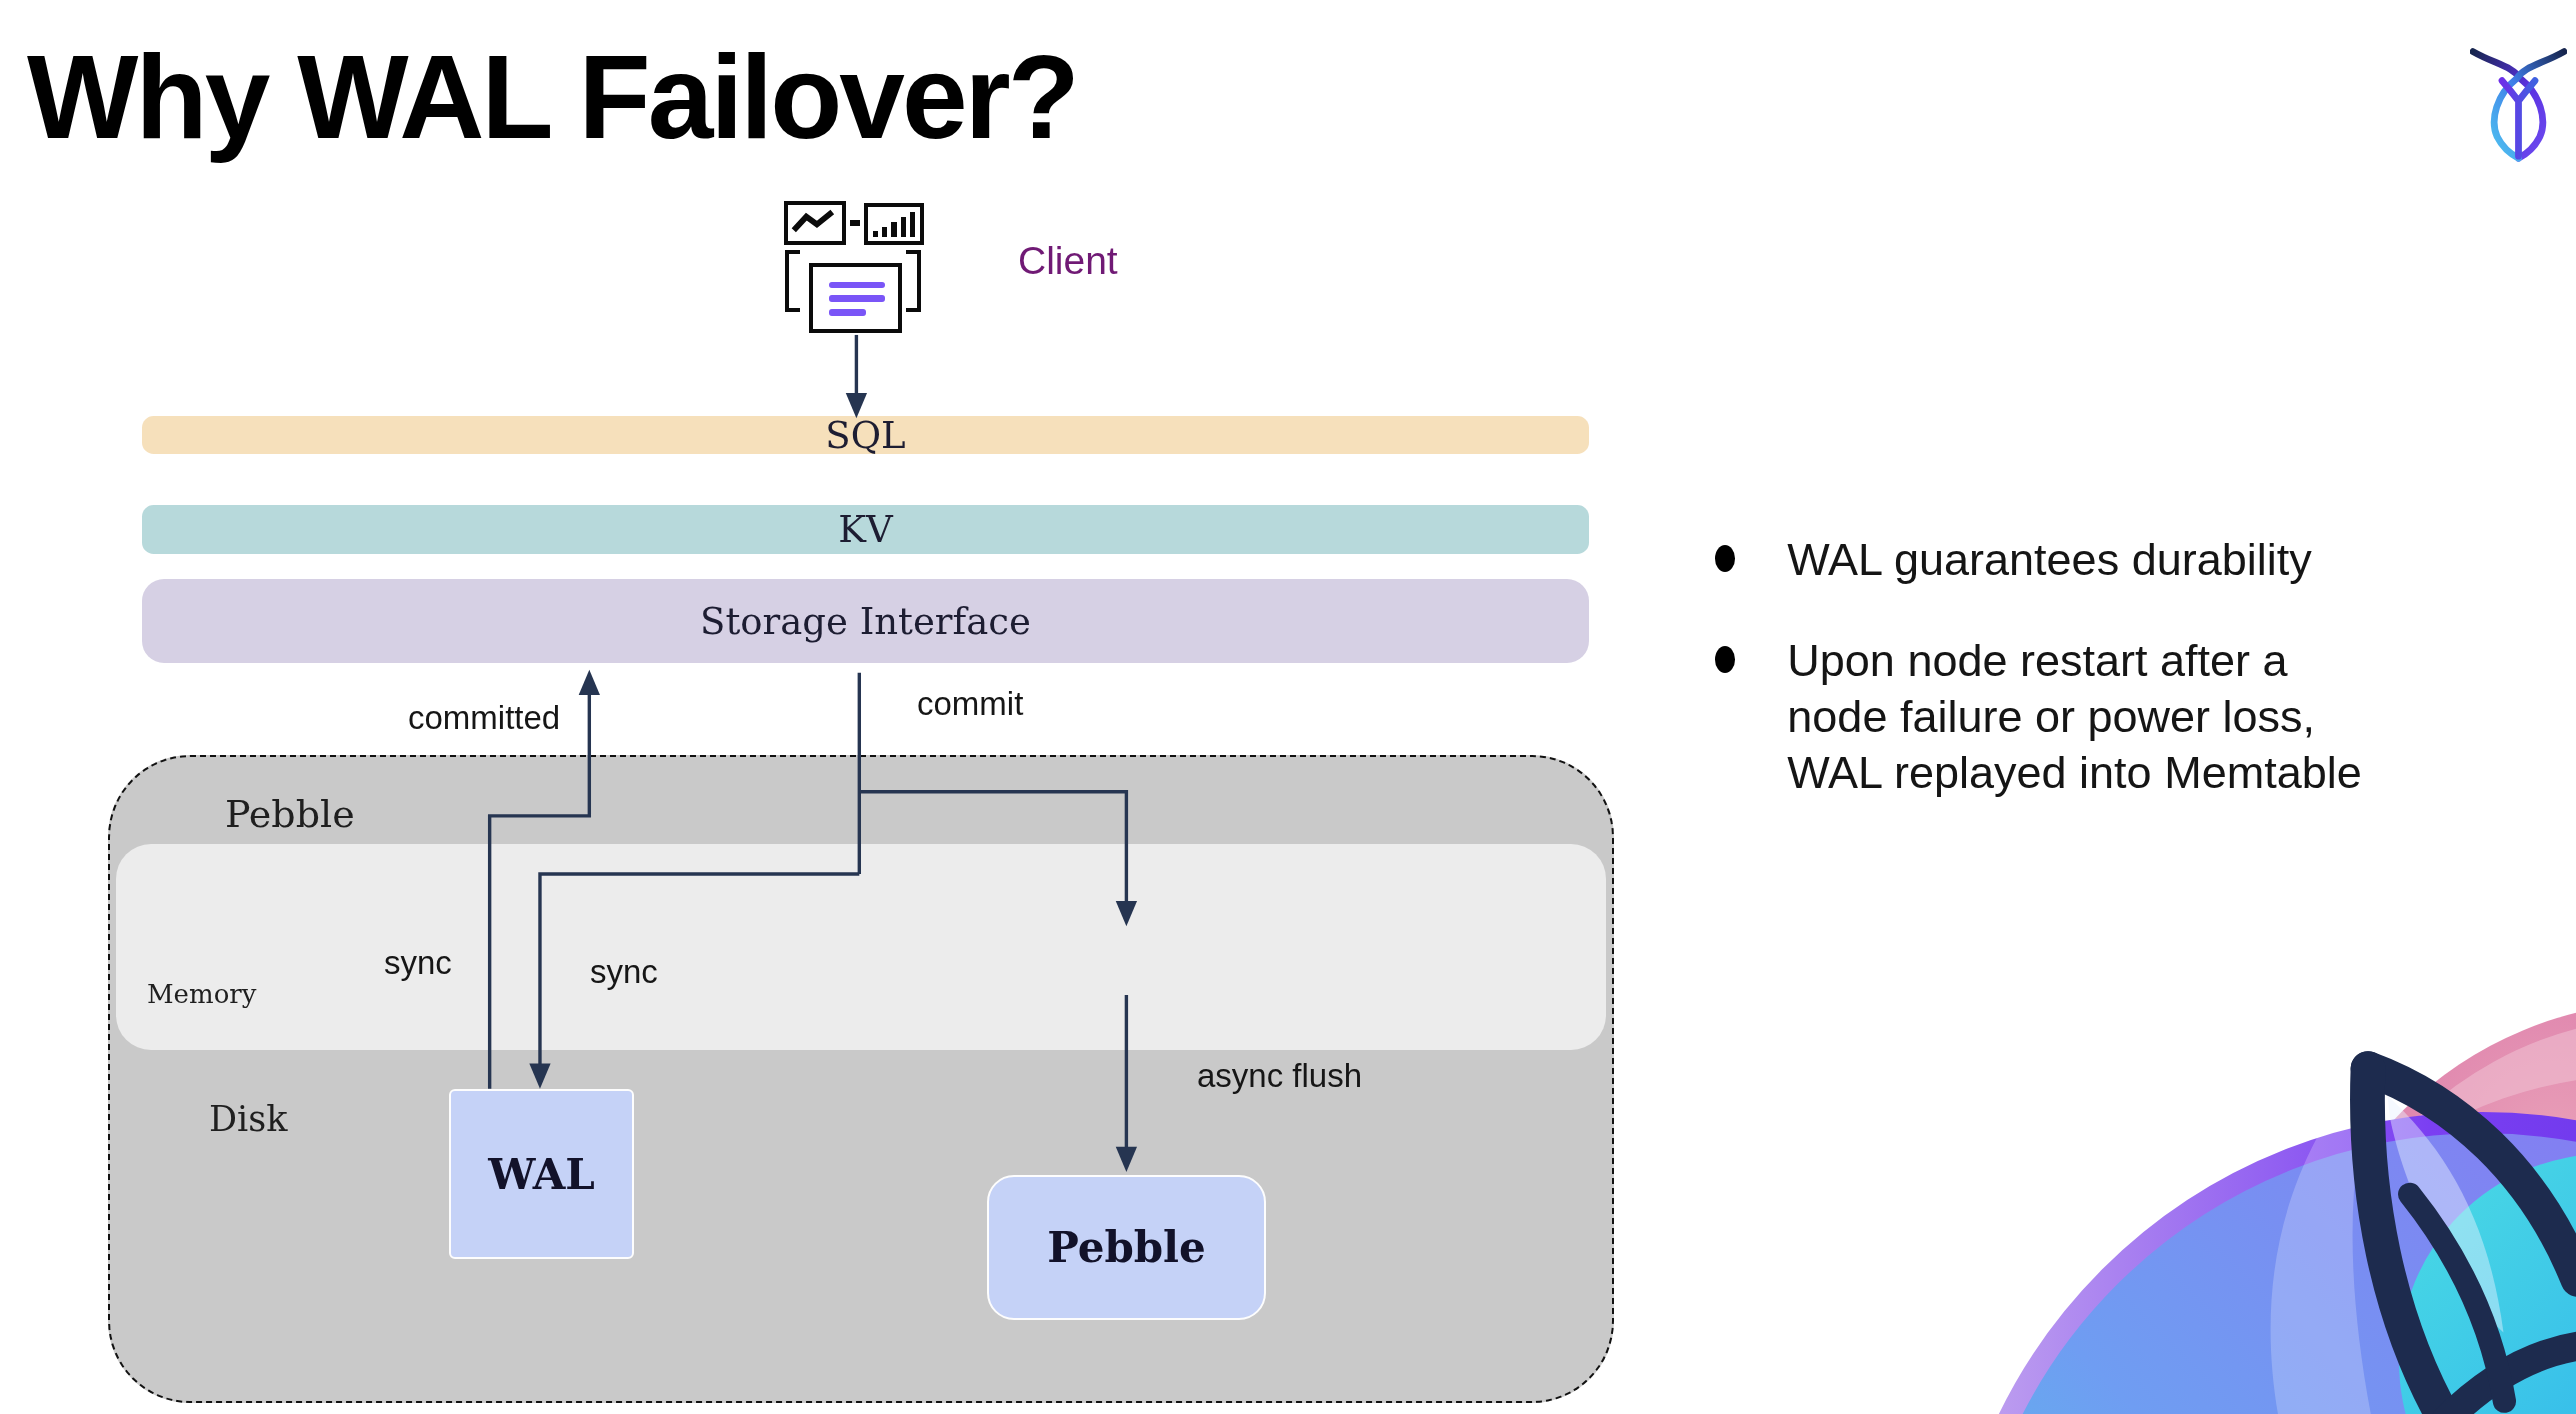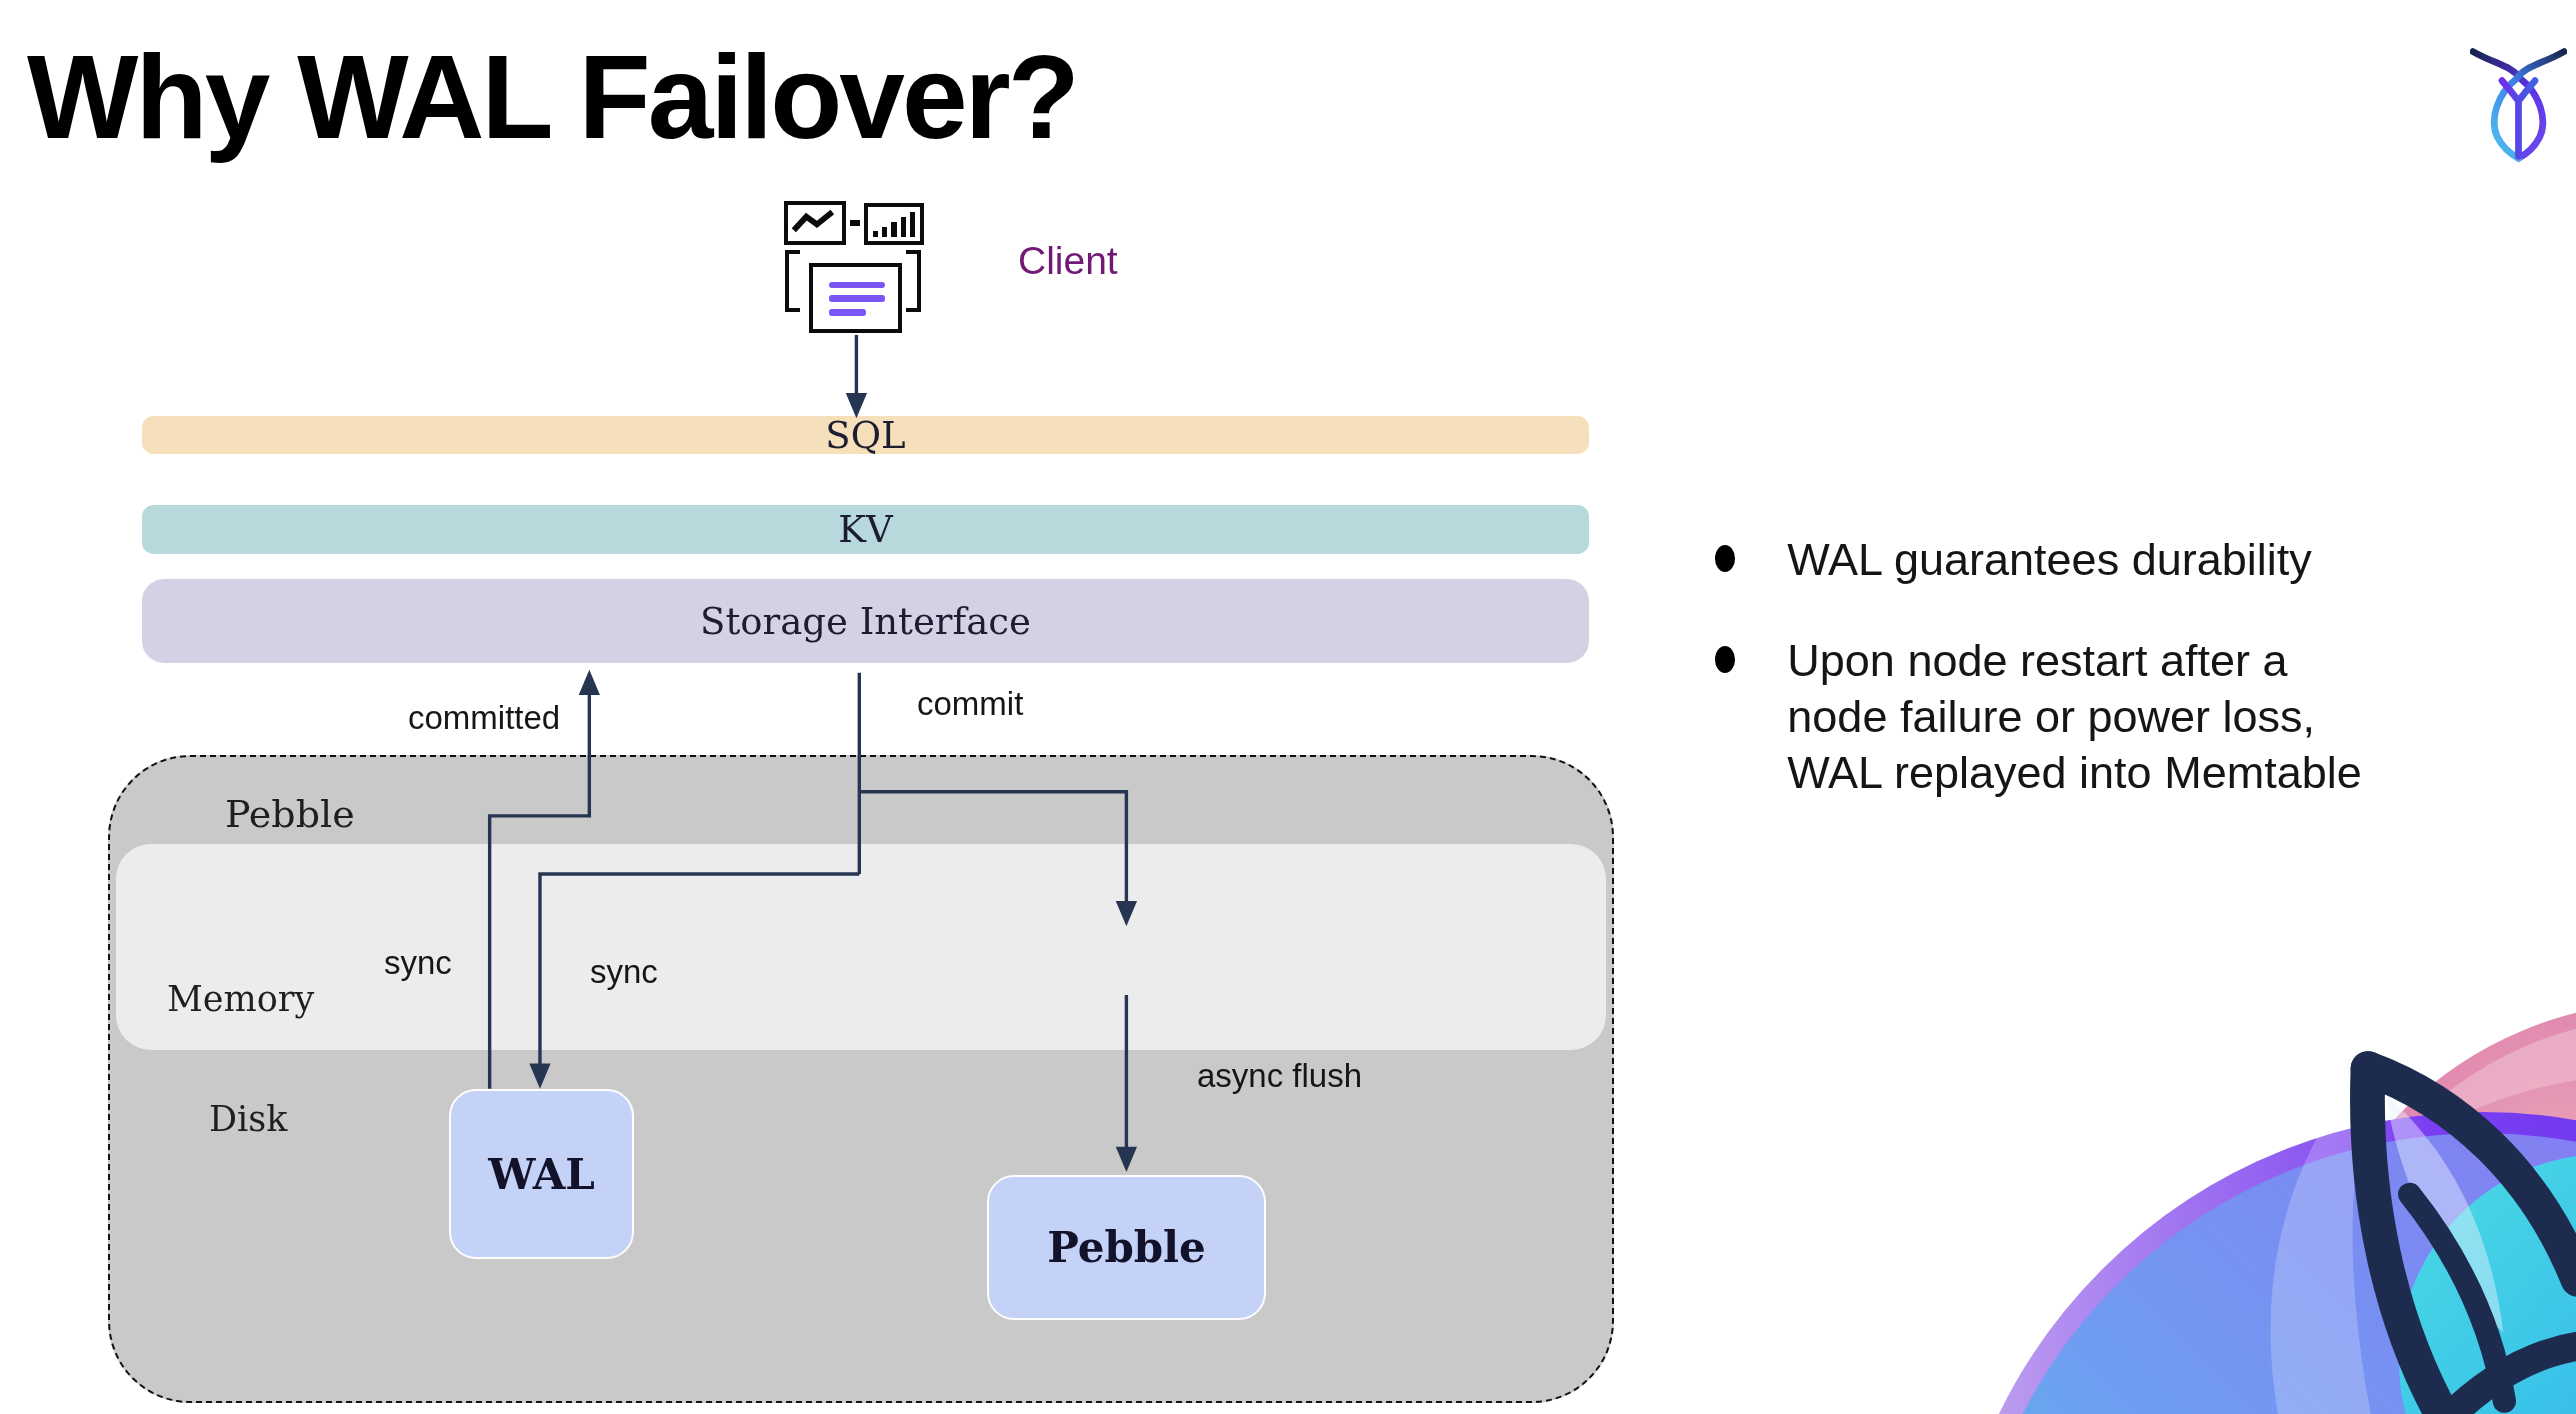--- a/index.html
+++ b/index.html
@@ -39,28 +39,28 @@
   .bar.kv{top:505px;height:49px;background:#b7d9db;}
   .bar.storage{top:579px;height:84px;background:#d6d0e4;border-radius:22px;}
 
   
   .pebble{position:absolute;left:108px;top:755px;width:1506px;height:648px;background:#c9c9c9;
           border:2.9px dashed #111;border-radius:82px;box-sizing:border-box;}
   .memory-band{position:absolute;left:116px;top:844px;width:1490px;height:206px;
                background:#ececec;border-radius:35px;}
   .zone-label{position:absolute;font-family:"DejaVu Serif",serif;color:#1f1f1f;}
   .lbl-pebble{left:225px;top:792px;font-size:38px;}
-  .lbl-memory{left:167px;top:979px;font-size:35px;text-align:center;}
+  .lbl-memory{left:147px;top:979px;font-size:26px;text-align:center;}
   .lbl-disk{left:209px;top:1099px;font-size:35px;}
 
   
   .node{position:absolute;background:#c5d2f7;display:flex;align-items:center;justify-content:center;
         font-family:"DejaVu Serif",serif;font-weight:700;color:#12122a;box-sizing:border-box;}
   .node.wal{left:449px;top:1089px;width:185px;height:170px;border:2.9px solid #fdfdfd;
-            border-radius:27px;font-size:42px;}
+            border-radius:6px;font-size:42px;}
   .node.memtable{left:987px;top:926px;width:279px;height:69px;border:2.9px solid #9fa3ad;
             border-radius:13.5px;font-size:43px;}
   .node.sstable{left:987px;top:1175px;width:279px;height:145px;border:2.9px solid #fdfdfd;
             border-radius:27px;font-size:42px;}
 
   
   .edge-label{position:absolute;font-size:33px;color:#161616;}
   .lbl-committed{left:408px;top:699px;}
   .lbl-commit{left:917px;top:685px;}
   .lbl-sync1{left:384px;top:944px;}

